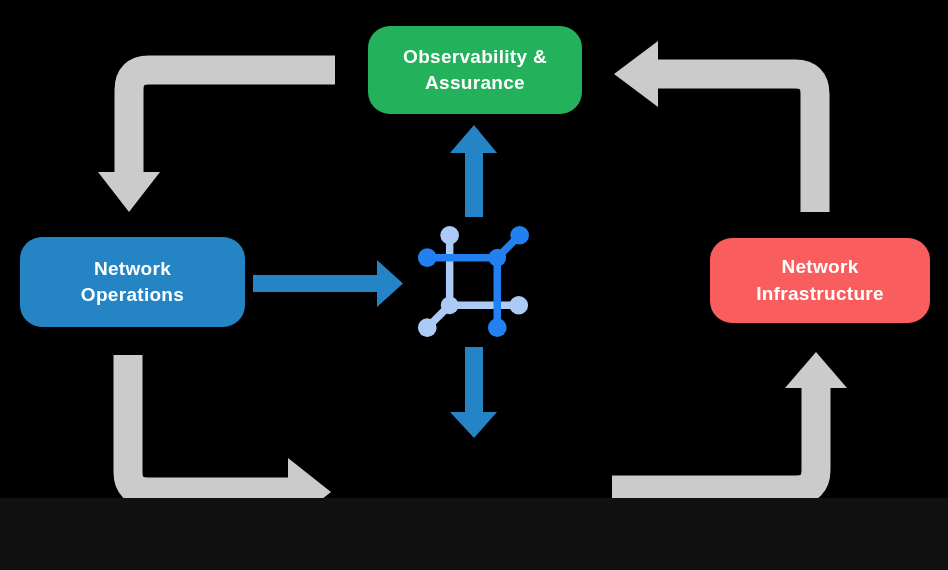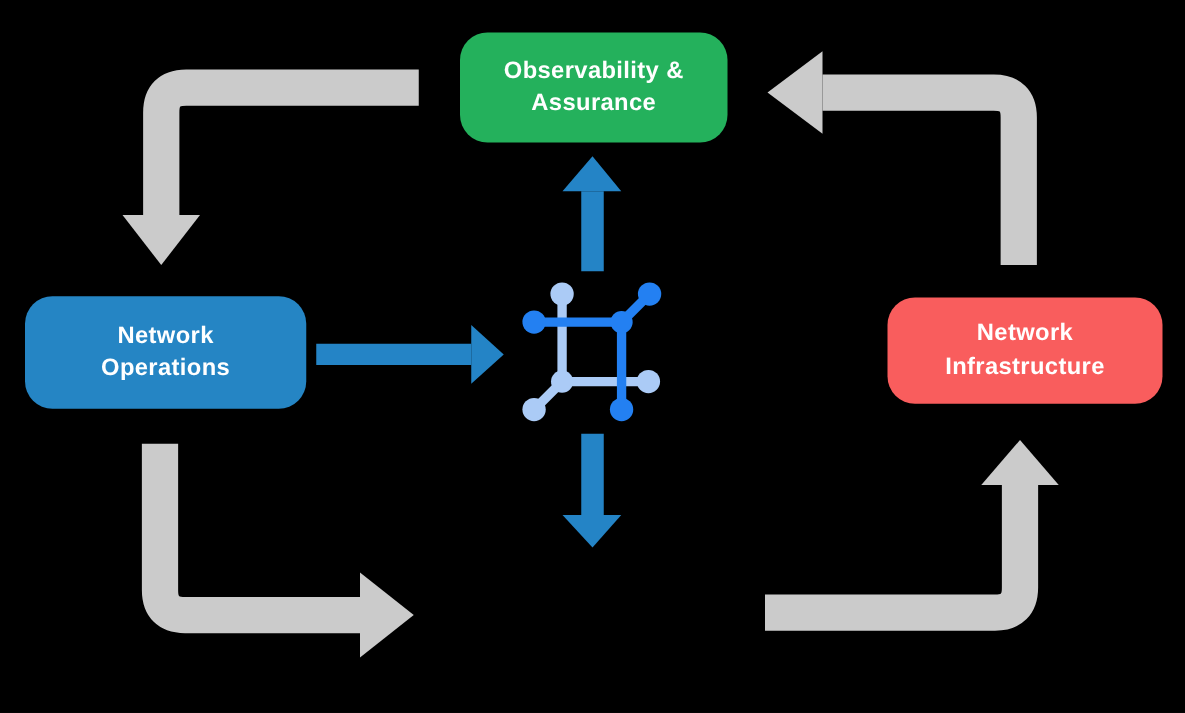--- a/index.html
+++ b/index.html
@@ -9,21 +9,21 @@
     --text:#ffffff; --background:#000000;
   }
   *{margin:0;padding:0;box-sizing:border-box;}
   html,body{width:100%;height:100%;}
   body{
     background:#111;
     font-family:"Liberation Sans","DejaVu Sans",sans-serif;
   }
   .canvas{
     position:relative;
-    width:948px;height:570px;
+    width:948px;height:498px;
     background:var(--background);
     overflow:hidden;
   }
   .arrow-layer{
     position:absolute;left:0;top:0;width:948px;height:570px;
   }
   .gray-shaft{stroke:var(--arrow-gray);stroke-width:29;fill:none;}
   .gray-head{fill:var(--arrow-gray);}
   .blue-shaft{stroke:var(--arrow-blue);stroke-width:18;fill:none;}
   .blue-shaft-h{stroke:var(--arrow-blue);stroke-width:17;fill:none;}

